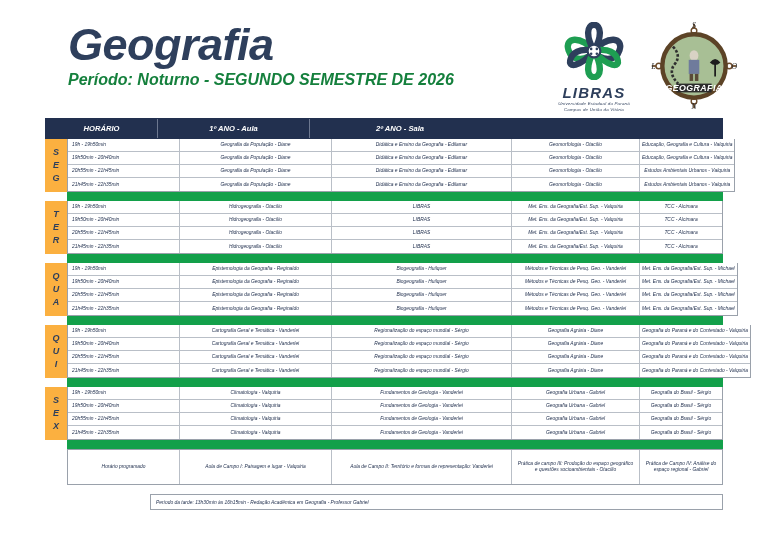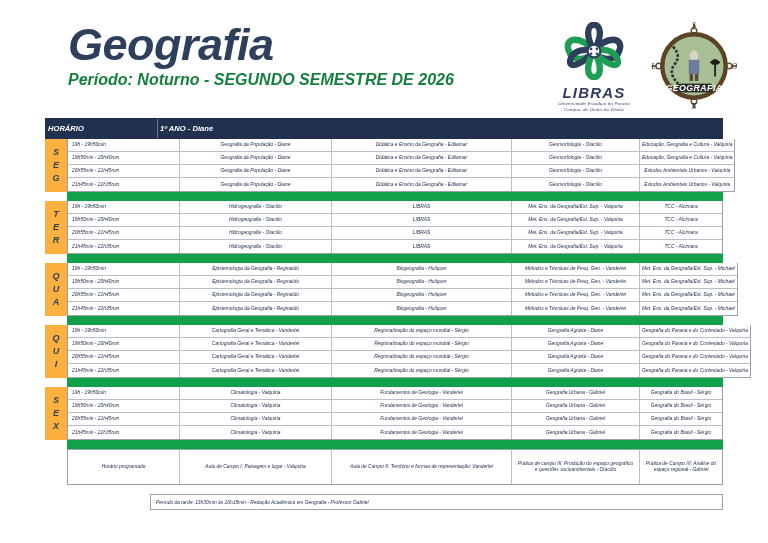--- a/index.html
+++ b/index.html
@@ -43,21 +43,21 @@
   
   .grid{
     position:absolute;left:45px;top:118px;width:678px;
     font-size:4.9px;
   }
   .thead{
     display:flex;background:#22304f;border:1px solid #22304f;
   }
   .thead .th{
     color:#ffffff;font-weight:bold;font-size:7.6px;
-    text-align:left;padding:5px 2px;
+    text-align:center;padding:5px 2px;
     border-right:1px solid #6d7890;
     box-sizing:border-box;
   }
   .thead .th:last-child{border-right:none;}      
   .c1{width:112px;flex:0 0 112px;}    
   .c2{width:152px;flex:0 0 152px;}    
   .c3{width:180px;flex:0 0 180px;}    
   .c4{width:128px;flex:0 0 128px;}    
   .c5{flex:1 1 auto;}                 
 
@@ -173,21 +173,22 @@
         <text x="50" y="78.5" font-size="10" font-weight="bold" font-family="'Liberation Sans',sans-serif" text-anchor="middle" fill="#ffffff" letter-spacing="0.5">GEOGRAFIA</text>
       </svg>
 
     </div>
   </div>
 
   <div class="grid">
 
     <div class="thead">
       <div class="th c1">HORÁRIO</div>
-      <div class="th c2">1º ANO - Diane</div>
+      <div class="th c2">1º ANO - Aula</div>
+      <div class="th c3">2º ANO - Sala</div>
     </div>
 
     <div id="day-blocks">
         <div class="dayblock first">
           <div class="daytag">
             <span>S</span>
             <span>E</span>
             <span>G</span>
           </div>
           <div class="dayrows">

